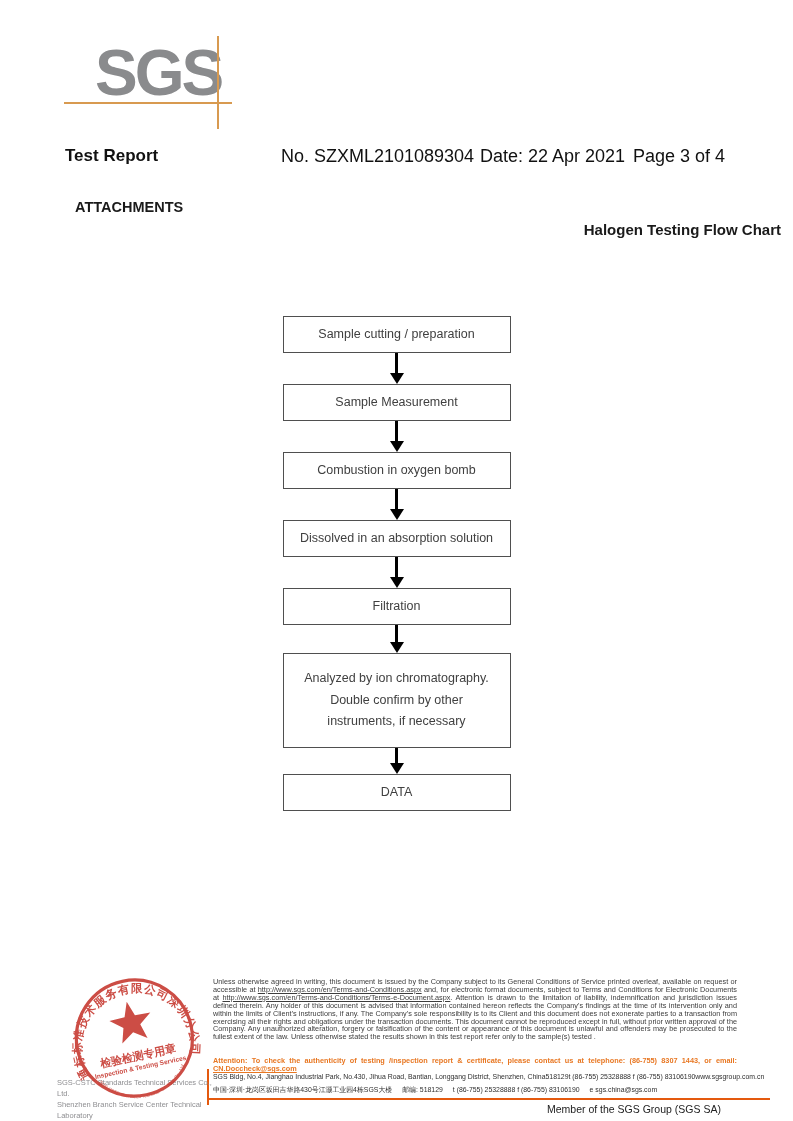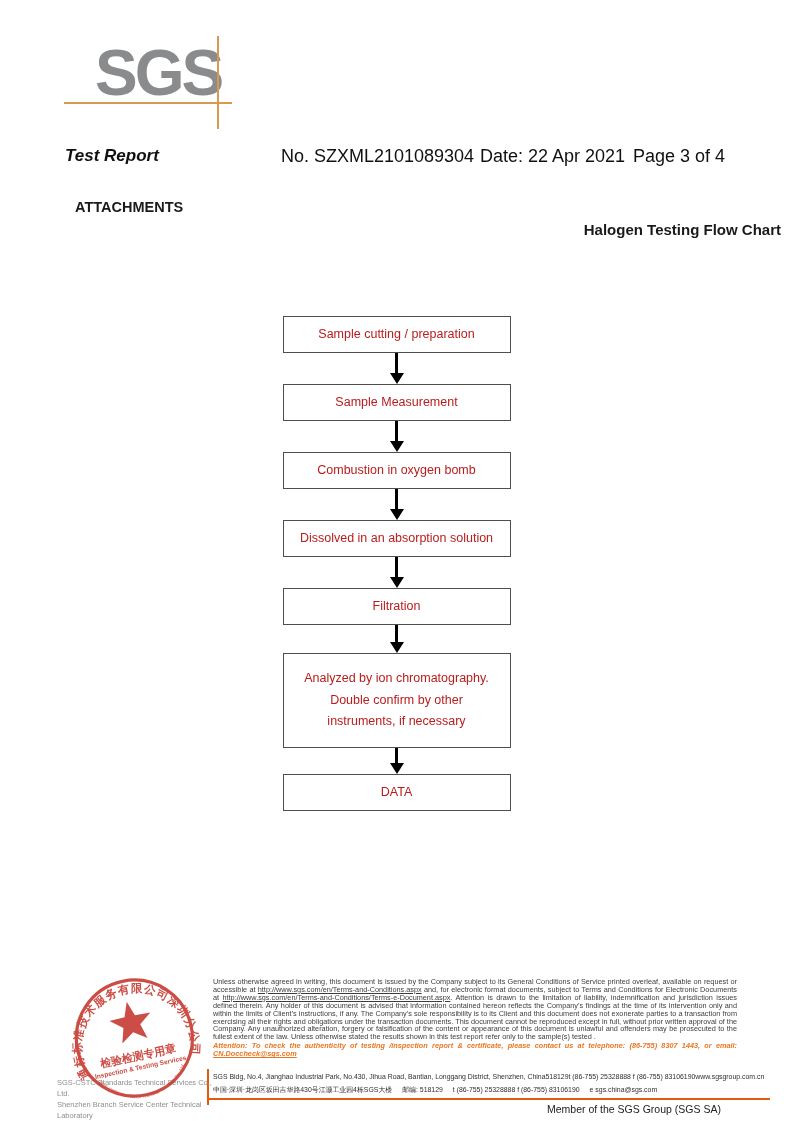--- a/index.html
+++ b/index.html
@@ -19,38 +19,38 @@
   .logo-text {
     position: absolute; left: 95px; top: 36px;
     font-size: 64px; font-weight: bold; letter-spacing: -3px;
     color: #8a8b8d;
   }
   .logo-hline { position: absolute; left: 64px; top: 102px; width: 168px; height: 2px; background: #d89a50; }
   .logo-vline { position: absolute; left: 217px; top: 36px; width: 2px; height: 93px; background: #d89a50; }
 
   
   .hdr { position: absolute; top: 146px; font-size: 18px; color: #111; }
-  .hdr-title { left: 65px; font-size: 17px; font-weight: bold; font-style: italic; }
+  .hdr-title { left: 65px; font-size: 17px; font-weight: bold; }
   .hdr-no   { left: 281px; }
   .hdr-date { left: 480px; }
   .hdr-page { left: 620px; margin-left: 13px; }
 
   .attachments { position: absolute; left: 75px; top: 199px; font-size: 14.5px; font-weight: bold; }
   .flow-title  { position: absolute; left: 0; right: 12px; top: 221px; text-align: right; font-size: 15px; font-weight: bold; }
 
   
   .flowchart {
     position: absolute; top: 316px; left: 50%; transform: translateX(-50%);
     width: 228px; display: flex; flex-direction: column; align-items: center;
   }
   .flow-box {
     width: 228px; min-height: 37px;
     border: 1px solid #4f4f4f; background: #fff;
     display: flex; align-items: center; justify-content: center;
-    text-align: center; font-size: 12.5px; color: #b91c1c;
+    text-align: center; font-size: 12.5px; color: #404040;
     white-space: pre-line; line-height: 1.35;
   }
   .flow-box.tall { height: 95px; line-height: 1.72; }
   .arrow { position: relative; width: 15px; }
   .arrow::before { content: ''; position: absolute; left: 6px; top: 0; bottom: 9px; width: 3px; background: #000; }
   .arrow::after  { content: ''; position: absolute; left: 0.5px; bottom: 0;
                    border-left: 7px solid transparent; border-right: 7px solid transparent;
                    border-top: 11px solid #000; }
   .h31 { height: 31px; } .h28 { height: 28px; } .h26 { height: 26px; }
 
@@ -58,21 +58,21 @@
   .company-lines { position: absolute; left: 57px; top: 1077px; width: 160px;
     font-size: 7.5px; color: #8f8f92; line-height: 11px; z-index: 1; }
   .stamp-svg { position: absolute; left: 60px; top: 966px; z-index: 2;
     transform: rotate(-12deg); opacity: 0.88; }
 
   .legal {
     position: absolute; left: 213px; top: 978px; width: 524px;
     font-size: 7.3px; line-height: 7.9px; text-align: justify; color: #3d3d3d;
   }
   .legal .u { text-decoration: underline; }
-  .attention { color: #e87722; font-weight: bold; margin-top: 1px; font-style: italic; }
+  .attention { color: #e87722; font-weight: bold; margin-top: 16px; }
   .attention .u { text-decoration: underline; }
 
   .addr-vline { position: absolute; left: 207px; top: 1069px; width: 2px; height: 36px; background: #e4590e; }
   .addr-block { position: absolute; left: 213px; top: 1071px; width: 528px;
     font-size: 6.9px; color: #2e2e2e; line-height: 12.5px; }
   .addr-row { display: flex; white-space: nowrap; }
   .addr-row .addr-txt { flex: 0 0 auto; }
   .addr-row .gap { width: 10px; }
   .footer-hline { position: absolute; left: 207px; top: 1098px; width: 563px; height: 2px; background: #e4590e; }
   .member { position: absolute; left: 547px; top: 1103px; font-size: 10.5px; color: #222; }

